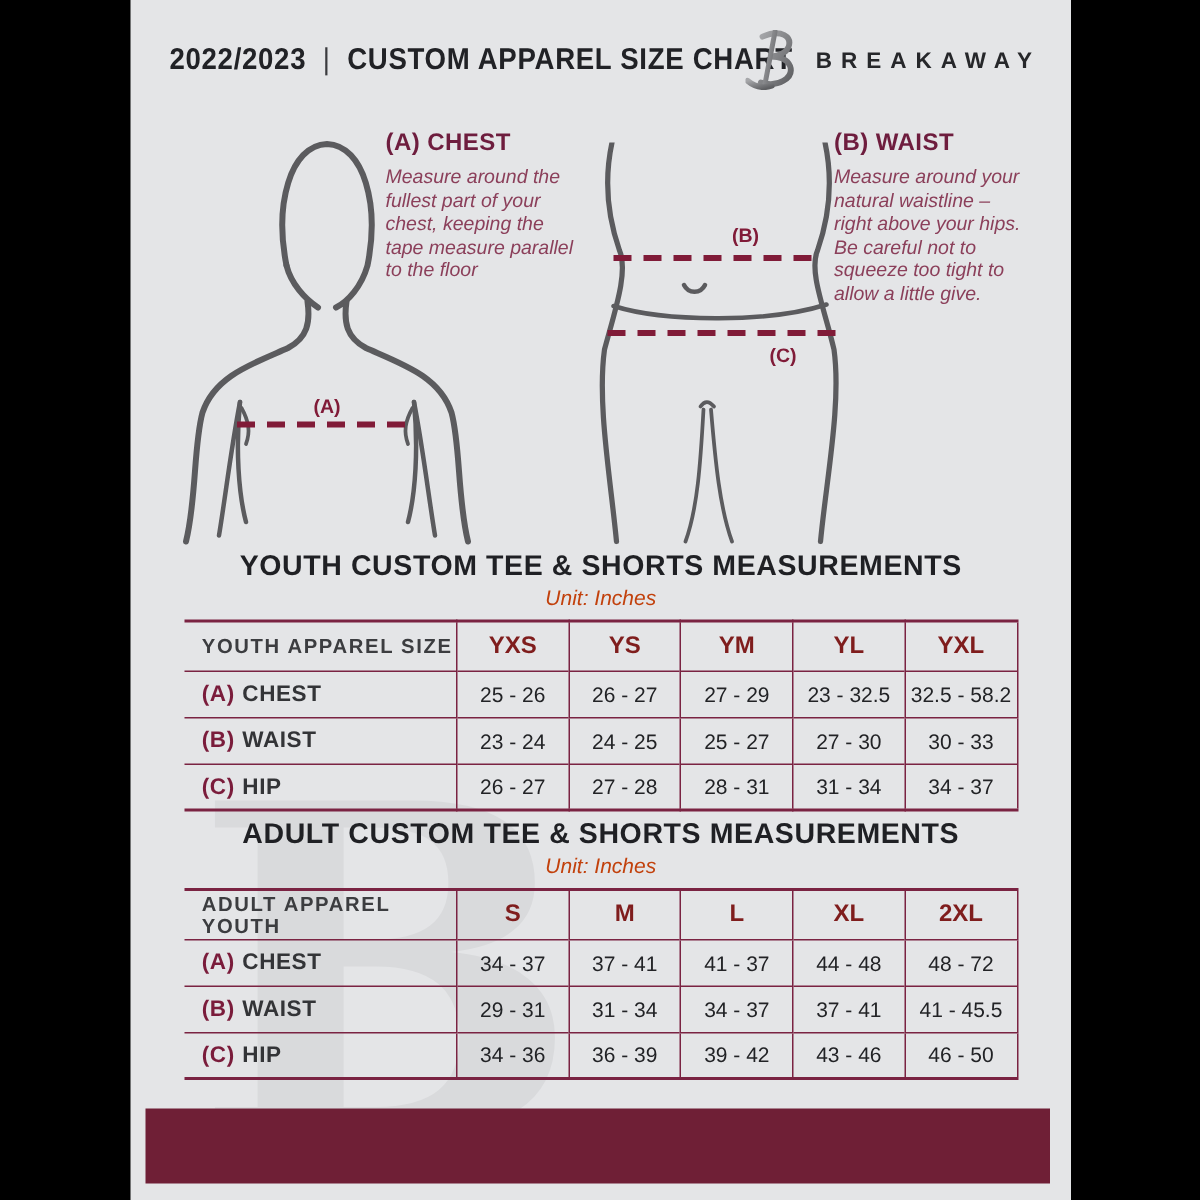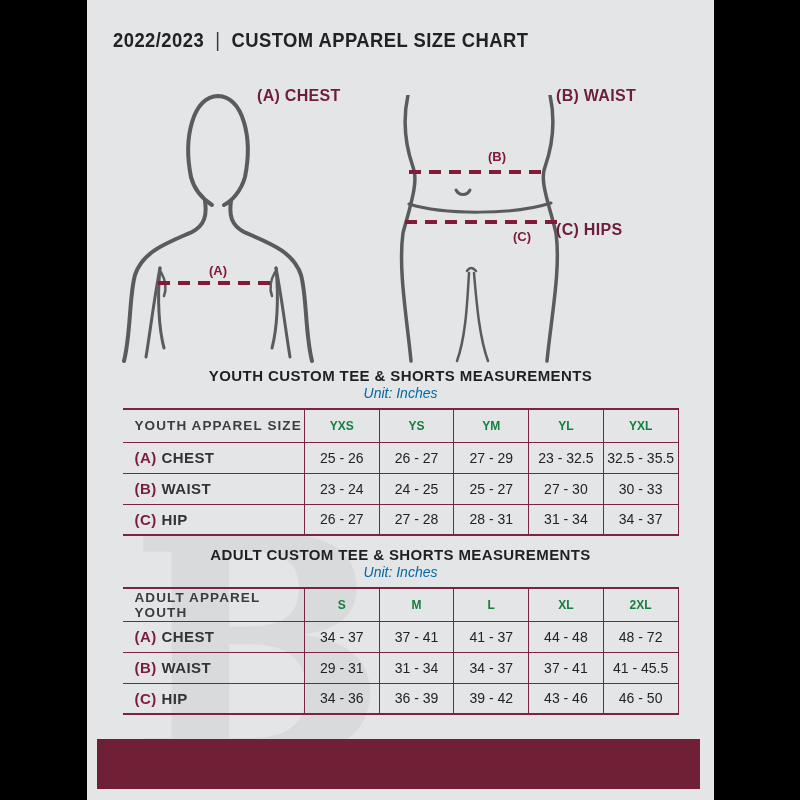--- a/index.html
+++ b/index.html
@@ -33,48 +33,65 @@
   .fig text{font-family:"Liberation Sans",sans-serif;font-weight:bold;font-size:13px;fill:#801b38;}
 
   
   .watermark{position:absolute;left:42px;top:505px;font-family:"DejaVu Serif",serif;
              font-weight:bold;font-size:305px;line-height:.95;color:#d9dadc;z-index:0;user-select:none;}
 
   
   .tbl-block{position:absolute;left:0;width:100%;z-index:1;}
   #youth-block{top:367px;}
   #adult-block{top:546px;}
-  .tbl-title{text-align:center;font-weight:bold;font-size:15px;letter-spacing:.4px;color:#1f2024;}
-  .tbl-unit{text-align:center;font-style:italic;font-size:14px;color:#0369a1;margin-top:1px;}
+  .tbl-title{text-align:center;font-weight:bold;font-size:19px;letter-spacing:.4px;color:#1f2024;}
+  .tbl-unit{text-align:center;font-style:italic;font-size:14px;color:#c2410c;margin-top:1px;}
   table{width:556px;margin:7px auto 0;border-collapse:collapse;table-layout:fixed;
         border-top:2.5px solid #7a2342;border-bottom:2.5px solid #7a2342;}
   tr{border-bottom:1.5px solid #7a2342;}
   tr.head{height:33px;}
   tr.row{height:31px;}
   td{padding:0;text-align:center;font-size:14px;color:#222326;}
   td.c0{text-align:left;padding-left:12px;font-weight:bold;}
   td.sep{border-left:1.5px solid #7a2342;}
   td:last-child{border-right:1.5px solid #7a2342;margin-left:40px;}
   .col-hdr{font-size:13.5px;letter-spacing:1.1px;color:#3c3d40;}
-  .sz{font-weight:bold;font-size:12px;color:#15803d;}
+  .sz{font-weight:bold;font-size:16px;color:#7f1d1d;}
   .lbl{font-size:15px;color:#333437;letter-spacing:.4px;}
   .lbl b{color:#7a1c3b;margin-right:5px;}
 
   
   .footer-bar{position:absolute;left:10px;top:739px;width:603px;height:50px;background:#6f1f36;z-index:1;}
 </style>
 </head>
 <body>
 
 <div class="page">
 
   <div class="watermark">B</div>
 
   <div class="hdr-title"><span>2022/2023</span><span class="divider">|</span><span>CUSTOM APPAREL SIZE CHART</span></div>
 
+  <div class="hdr-brand">
+    <svg class="brand-logo" viewBox="0 0 64 72" aria-hidden="true">
+      <defs>
+        <linearGradient id="lg" x1="0" y1="0" x2="1" y2="1">
+          <stop offset="0" stop-color="#a6a7aa"></stop>
+            <stop offset="1" stop-color="#5e5f62"></stop>
+        </linearGradient>
+      </defs>
+      <g fill="none" stroke="url(#lg)" stroke-linecap="round">
+        <path d="M20 8 Q36 1 46 6 Q55 11 51 21 Q47 30 30 32 Q48 32 53 43 Q57 54 45 61 Q33 68 18 63" stroke-width="7"></path>
+        <path d="M35 2 L22 70" stroke-width="6"></path>
+        <path d="M5 32 L30 32" stroke-width="6"></path>
+        <path d="M2 61 Q15 72 31 67" stroke-width="7"></path>
+      </g>
+    </svg>
+    <span class="brand-name">BREAKAWAY</span>
+  </div>
 
   <svg id="fig-chest" class="fig" width="212" height="282" viewBox="0 0 212 282">
 
     <path d="M70 92 C62 52 72 12 97 11 C122 12 132 52 124 92 C120 106 111 116 103 120" stroke-width="4"></path>
     <path d="M70 92 C73 104 82 114 91 120" stroke-width="4"></path>
 
     <path d="M84 116 C86 130 84 140 71 147 C46 158 22 166 14 190 C8 212 10 248 3 276" stroke-width="4"></path>
     <path d="M110 116 C108 130 110 140 123 147 C148 158 172 166 180 190 C186 212 184 248 191 276" stroke-width="4"></path>
 
     <path d="M39 183 C36 214 38 244 43 263" stroke-width="3"></path>
@@ -102,26 +119,36 @@
     <path d="M69 176 Q73 170 78 176" stroke-width="2.5"></path>
 
     <path class="dash" d="M11 77 L151 77"></path>
     <path class="dash" d="M7 127 L159 127"></path>
     <text x="99" y="66" text-anchor="middle">(B)</text>
     <text x="124" y="146" text-anchor="middle">(C)</text>
   </svg>
 
   <div id="instr-a" class="instr">
     <h3>(A) CHEST</h3>
+    <p>Measure around the
+fullest part of your
+chest, keeping the
+tape measure parallel
+to the floor</p>
   </div>
   <div id="instr-b" class="instr">
     <h3>(B) WAIST</h3>
+    <p>Measure around your
+natural waistline –
+right above your hips.
+Be careful not to
+squeeze too tight to
+allow a little give.</p>
   </div>
   <div id="instr-c" class="instr">
-    <h3>(C) HIPS</h3>
   </div>
 
   <div id="youth-block" class="tbl-block">
     <div class="tbl-title">YOUTH CUSTOM TEE &amp; SHORTS MEASUREMENTS</div>
     <div class="tbl-unit">Unit: Inches</div>
     <table>
       <colgroup>
           <col style="width:182px">
           <col>
           <col>
@@ -137,21 +164,21 @@
         <td class="sz sep">YM</td>
         <td class="sz sep">YL</td>
         <td class="sz sep">YXL</td>
       </tr>
       <tr class="row">
         <td class="c0 lbl"><b>(A)</b><span>CHEST</span></td>
         <td class="sep">25 - 26</td>
         <td class="sep">26 - 27</td>
         <td class="sep">27 - 29</td>
         <td class="sep">23 - 32.5</td>
-        <td class="sep">32.5 - 35.5</td>
+        <td class="sep">32.5 - 58.2</td>
       </tr>
       <tr class="row">
         <td class="c0 lbl"><b>(B)</b><span>WAIST</span></td>
         <td class="sep">23 - 24</td>
         <td class="sep">24 - 25</td>
         <td class="sep">25 - 27</td>
         <td class="sep">27 - 30</td>
         <td class="sep">30 - 33</td>
       </tr>
       <tr class="row">

